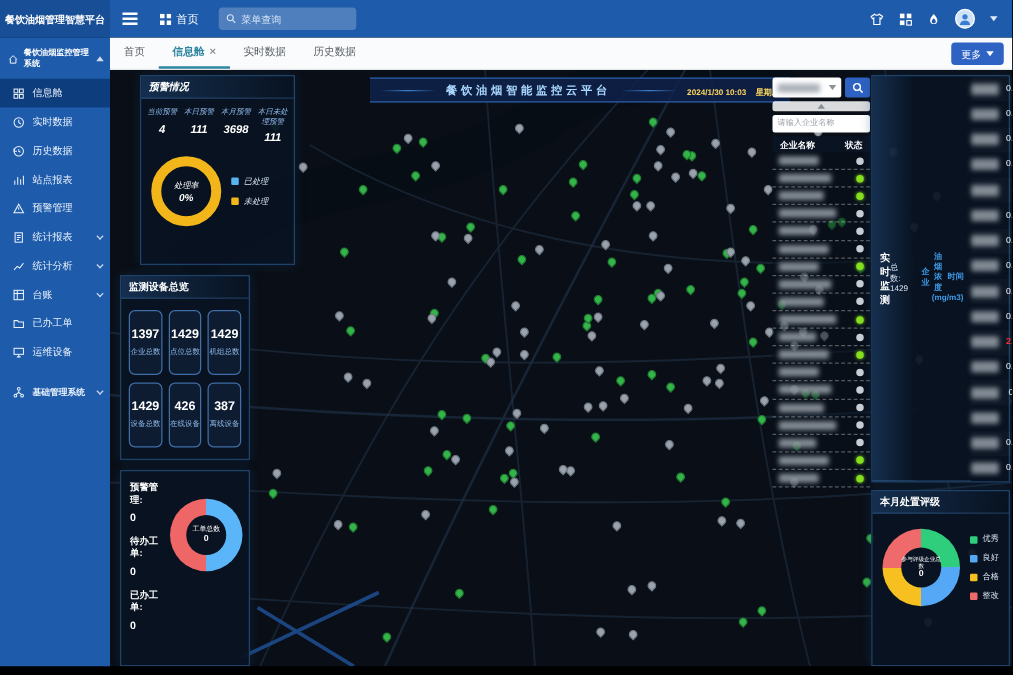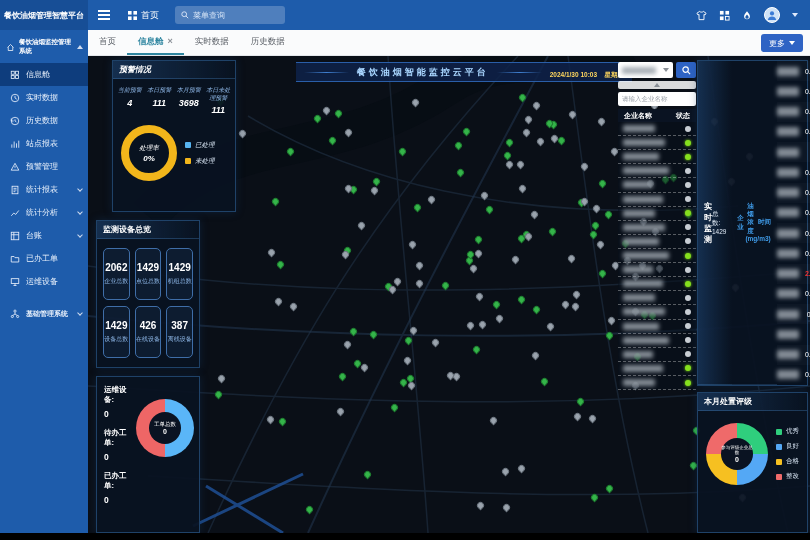--- a/index.html
+++ b/index.html
@@ -690,21 +690,21 @@
           </div>
       </div>
     </div>
 
     <div class="panel p-device">
       <div class="panel-title">
           <span>监测设备总览</span>
         </div>
       <div class="dev-grid" id="dev-grid">
           <div class="dev-box">
-            <div class="vl">2062</div>
+            <div class="vl">1397</div>
             <div class="lb">企业总数</div>
           </div>
           <div class="dev-box">
             <div class="vl">1429</div>
             <div class="lb">点位总数</div>
           </div>
           <div class="dev-box">
             <div class="vl">1429</div>
             <div class="lb">机组总数</div>
           </div>
@@ -720,21 +720,21 @@
             <div class="vl">387</div>
             <div class="lb">离线设备</div>
           </div>
         </div>
     </div>
 
     <div class="panel p-work">
       <div class="work-body">
         <div class="work-rows" id="work-rows">
             <div class="work-row">
-              <div class="lb">运维设备:</div>
+              <div class="lb">预警管理:</div>
               <div class="vl">0</div>
             </div>
             <div class="work-row">
               <div class="lb">待办工单:</div>
               <div class="vl">0</div>
             </div>
             <div class="work-row">
               <div class="lb">已办工单:</div>
               <div class="vl">0</div>
             </div>

